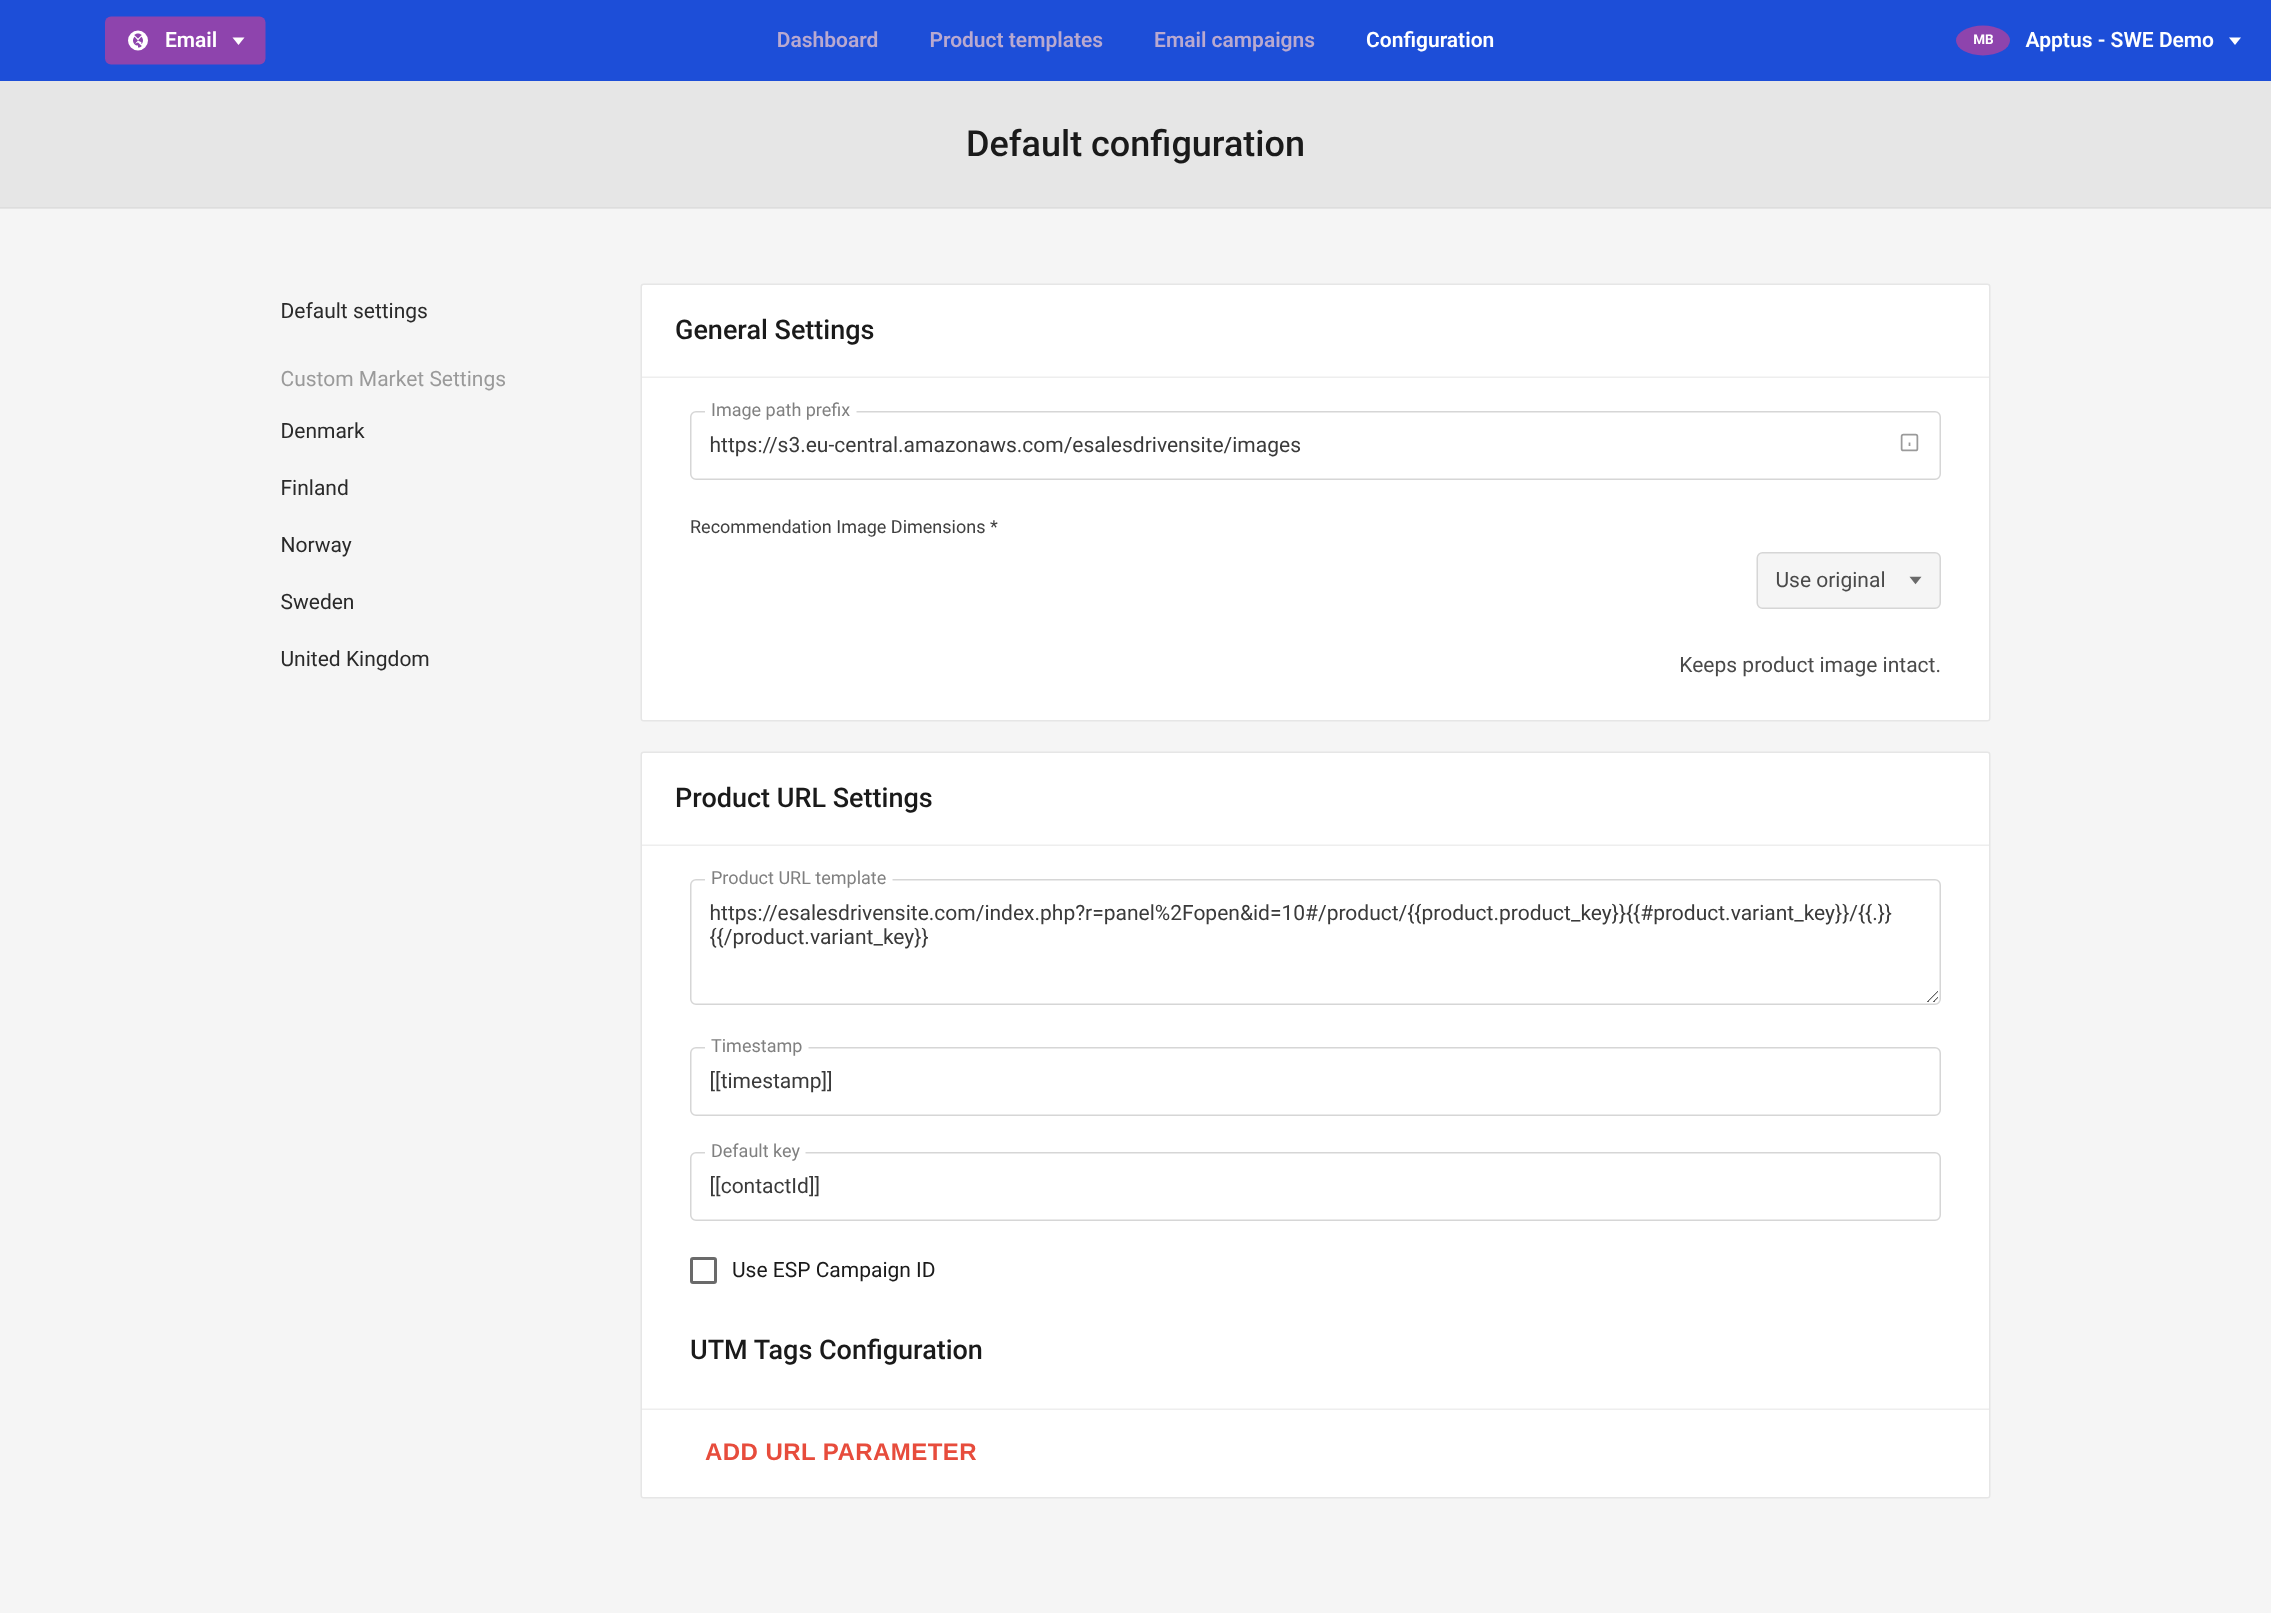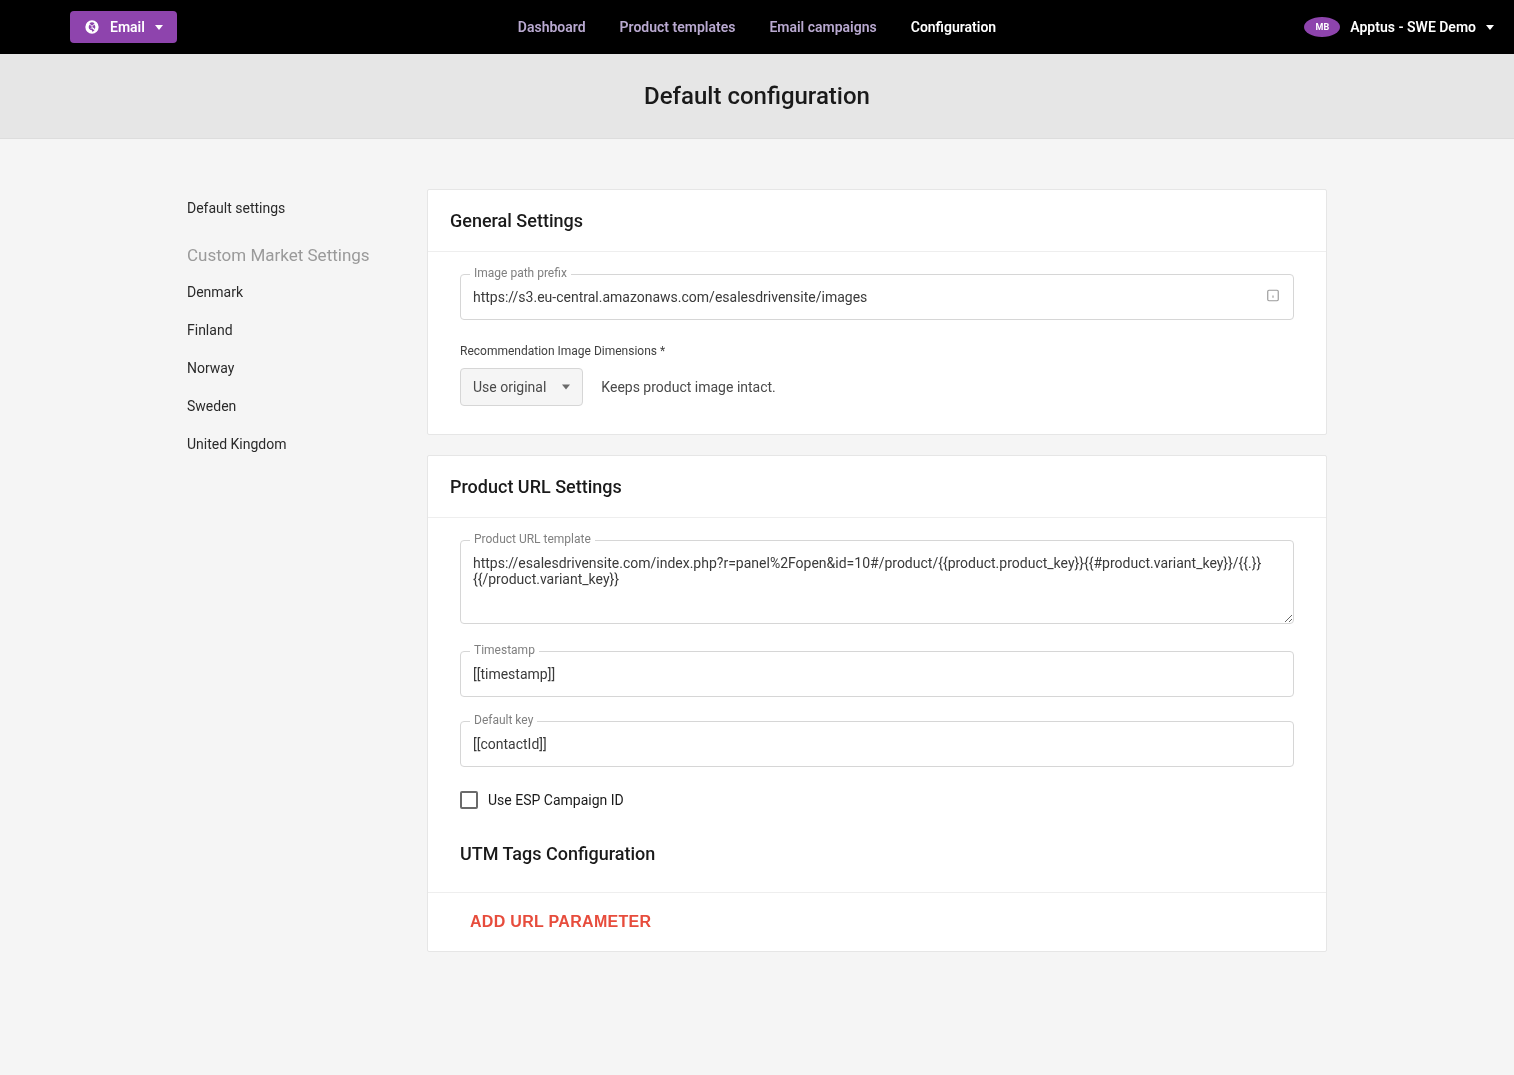--- a/index.html
+++ b/index.html
@@ -3,21 +3,21 @@
 <meta charset="utf-8">
 <style>
 * { box-sizing: border-box; margin: 0; padding: 0; }
 body {
   font-family: -apple-system, BlinkMacSystemFont, "Segoe UI", Roboto, Helvetica, Arial, sans-serif;
   background: #f5f5f5;
   color: #1a1a1a;
   font-size: 14px;
 }
 .topbar {
-  background: #000000;
+  background: #1d4ed8;
   height: 54px;
   display: flex;
   align-items: center;
   padding: 0 20px;
   color: #fff;
 }
 .brand-btn {
   background: #8e44ad;
   border-radius: 4px;
   padding: 8px 14px;
@@ -100,21 +100,21 @@
 }
 .sidebar .item {
   display: block;
   padding: 11px 0;
   font-size: 14px;
   color: #2a2a2a;
   cursor: pointer;
 }
 .sidebar .group-label {
   color: #9a9a9a;
-  font-size: 17px;
+  font-size: 14px;
   padding: 18px 0 8px;
 }
 .main { flex: 1; }
 .card {
   background: #fff;
   border: 1px solid #e6e6e6;
   border-radius: 2px;
   margin-bottom: 20px;
 }
 .card-header {
@@ -163,22 +163,23 @@
   font-size: 14px;
 }
 .subsection-label {
   font-size: 12px;
   color: #404040;
   margin-bottom: 10px;
   display: block;
 }
 .row-inline {
   display: flex;
-  align-items: center;
-  gap: 18px;
+  align-items: flex-end;
+  gap: 30px;
+  flex-direction: column;
 }
 .select {
   border: 1px solid #d6d6d6;
   background: #f5f5f5;
   border-radius: 4px;
   padding: 10px 36px 10px 12px;
   font-size: 14px;
   color: #4a4a4a;
   position: relative;
   min-width: 120px;

